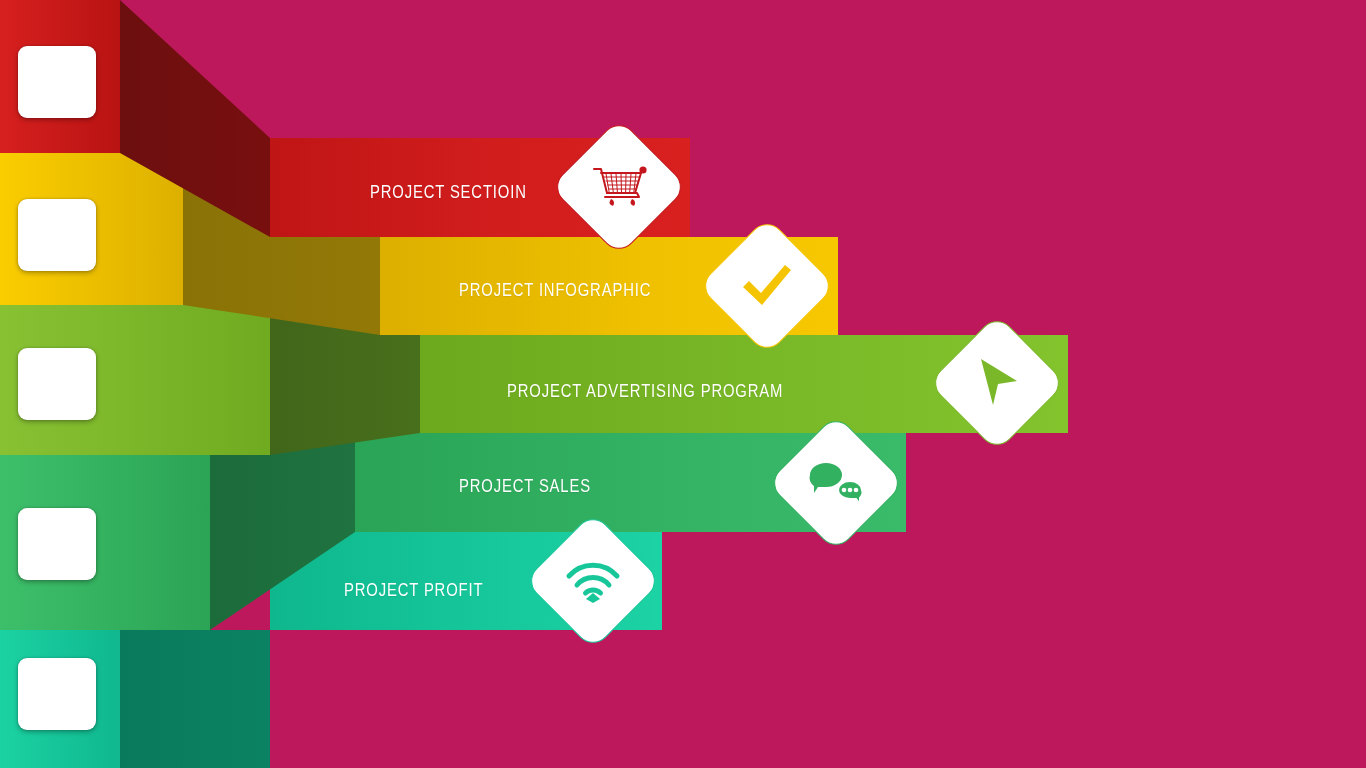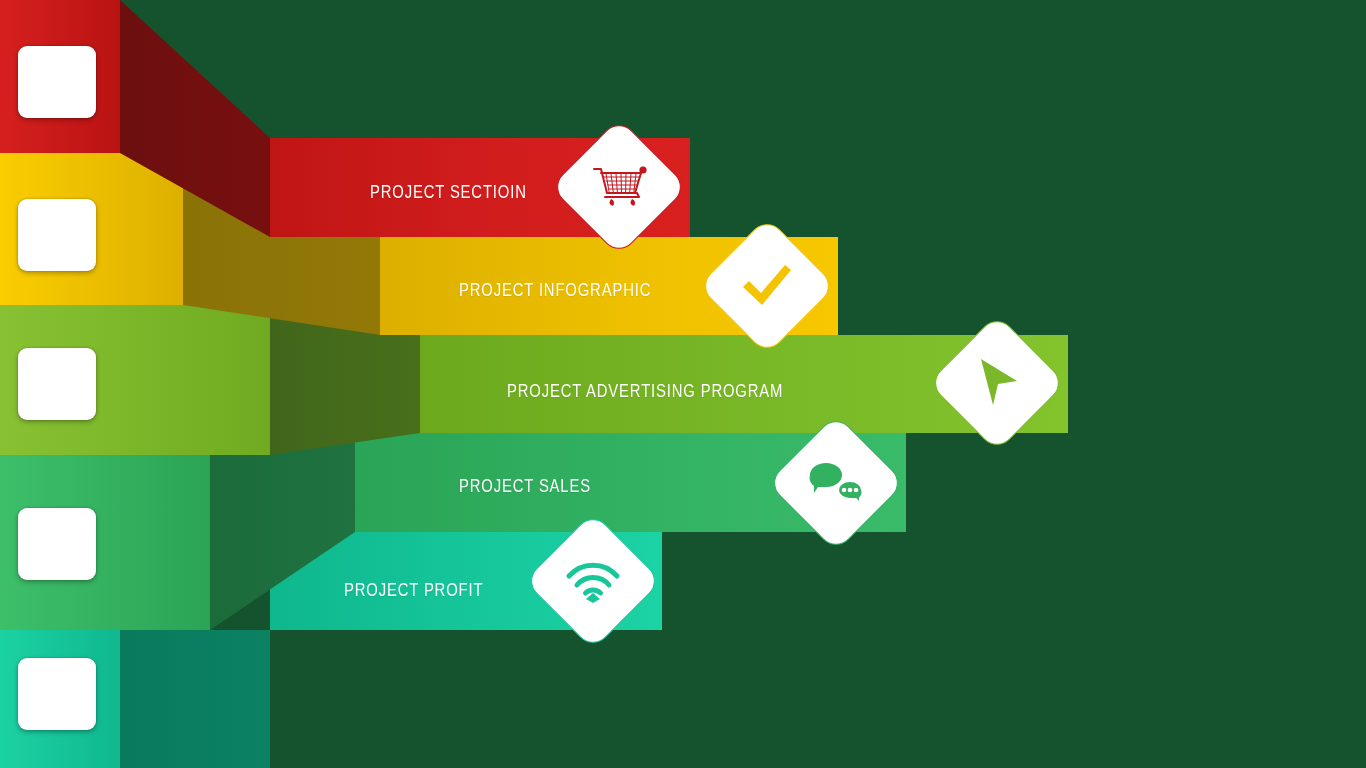--- a/index.html
+++ b/index.html
@@ -1,18 +1,18 @@
 <!DOCTYPE html>
 <html><head>
 <meta charset="utf-8">
 <title>Project Infographic</title>
 <style>
   html,body{margin:0;padding:0;background:#ffffff;}
   body{width:1366px;height:768px;overflow:hidden;font-family:"Liberation Sans",sans-serif;}
-  #stage{position:relative;width:1366px;height:768px;background:#14532d;overflow:hidden;}
+  #stage{position:relative;width:1366px;height:768px;background:#be185d;overflow:hidden;}
   #svgroot{position:absolute;left:0;top:0;width:1366px;height:768px;}
 
   .band-label{
     position:absolute;
     color:#ffffff;
     font-family:"Liberation Sans Narrow","Liberation Sans",sans-serif;
     font-size:19px;
     letter-spacing:1.1px;
     font-weight:400;
     white-space:nowrap;

